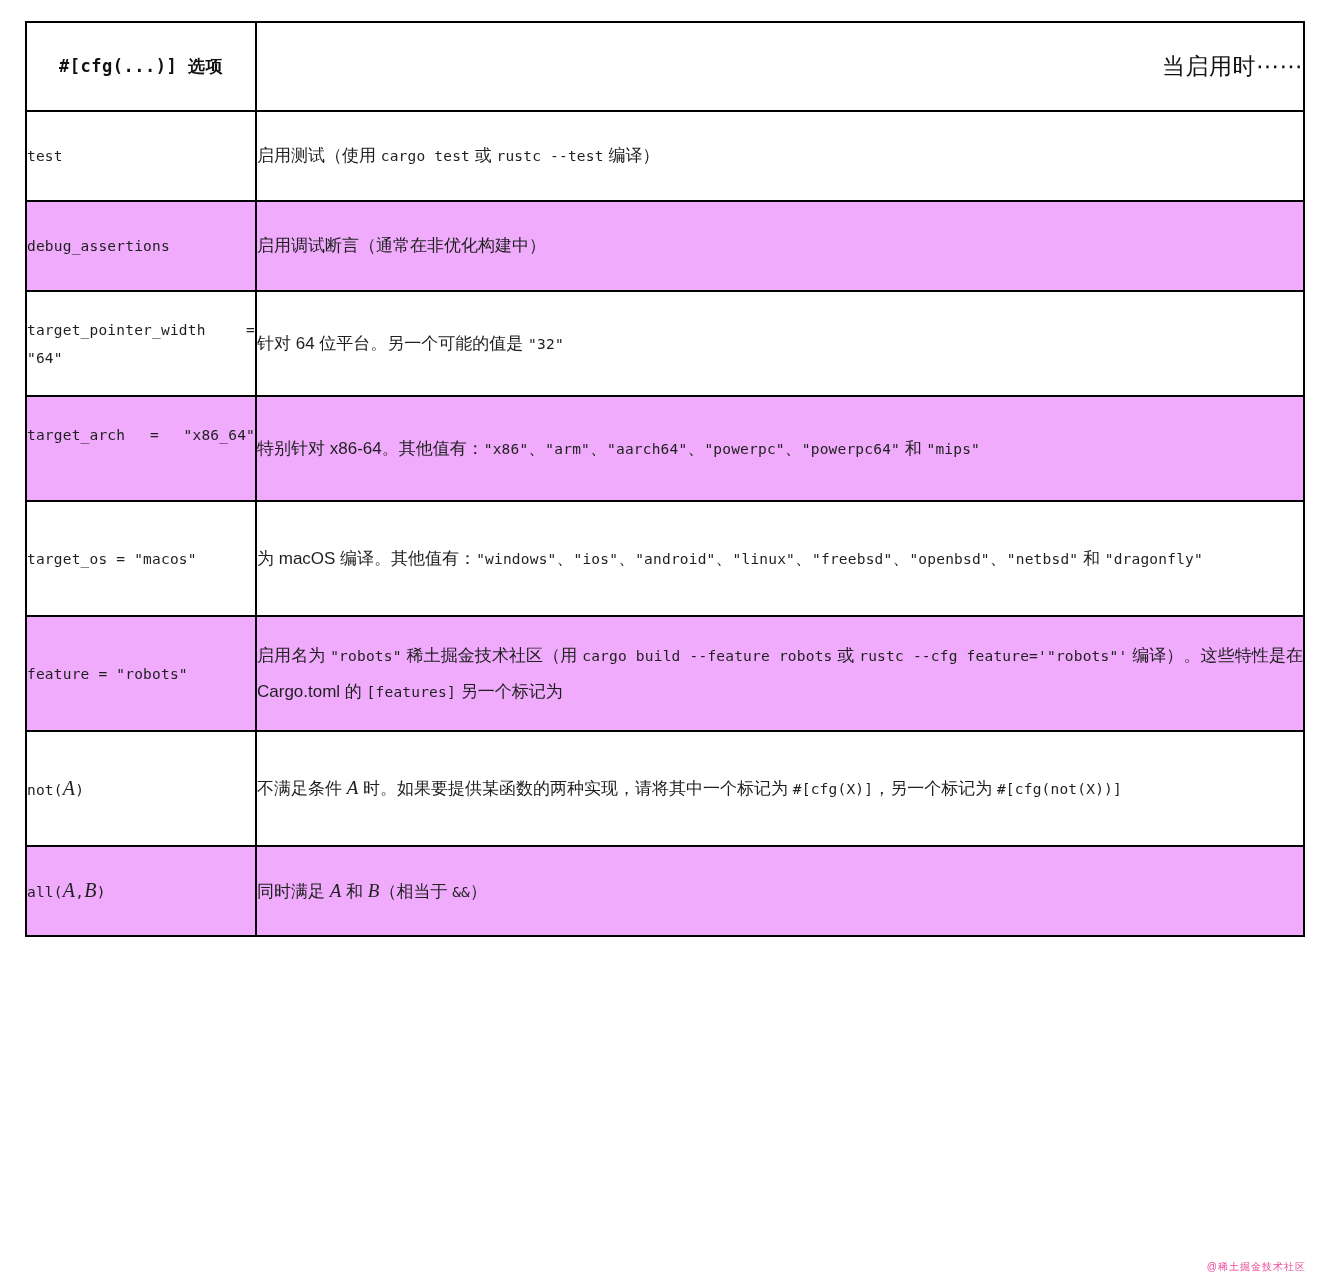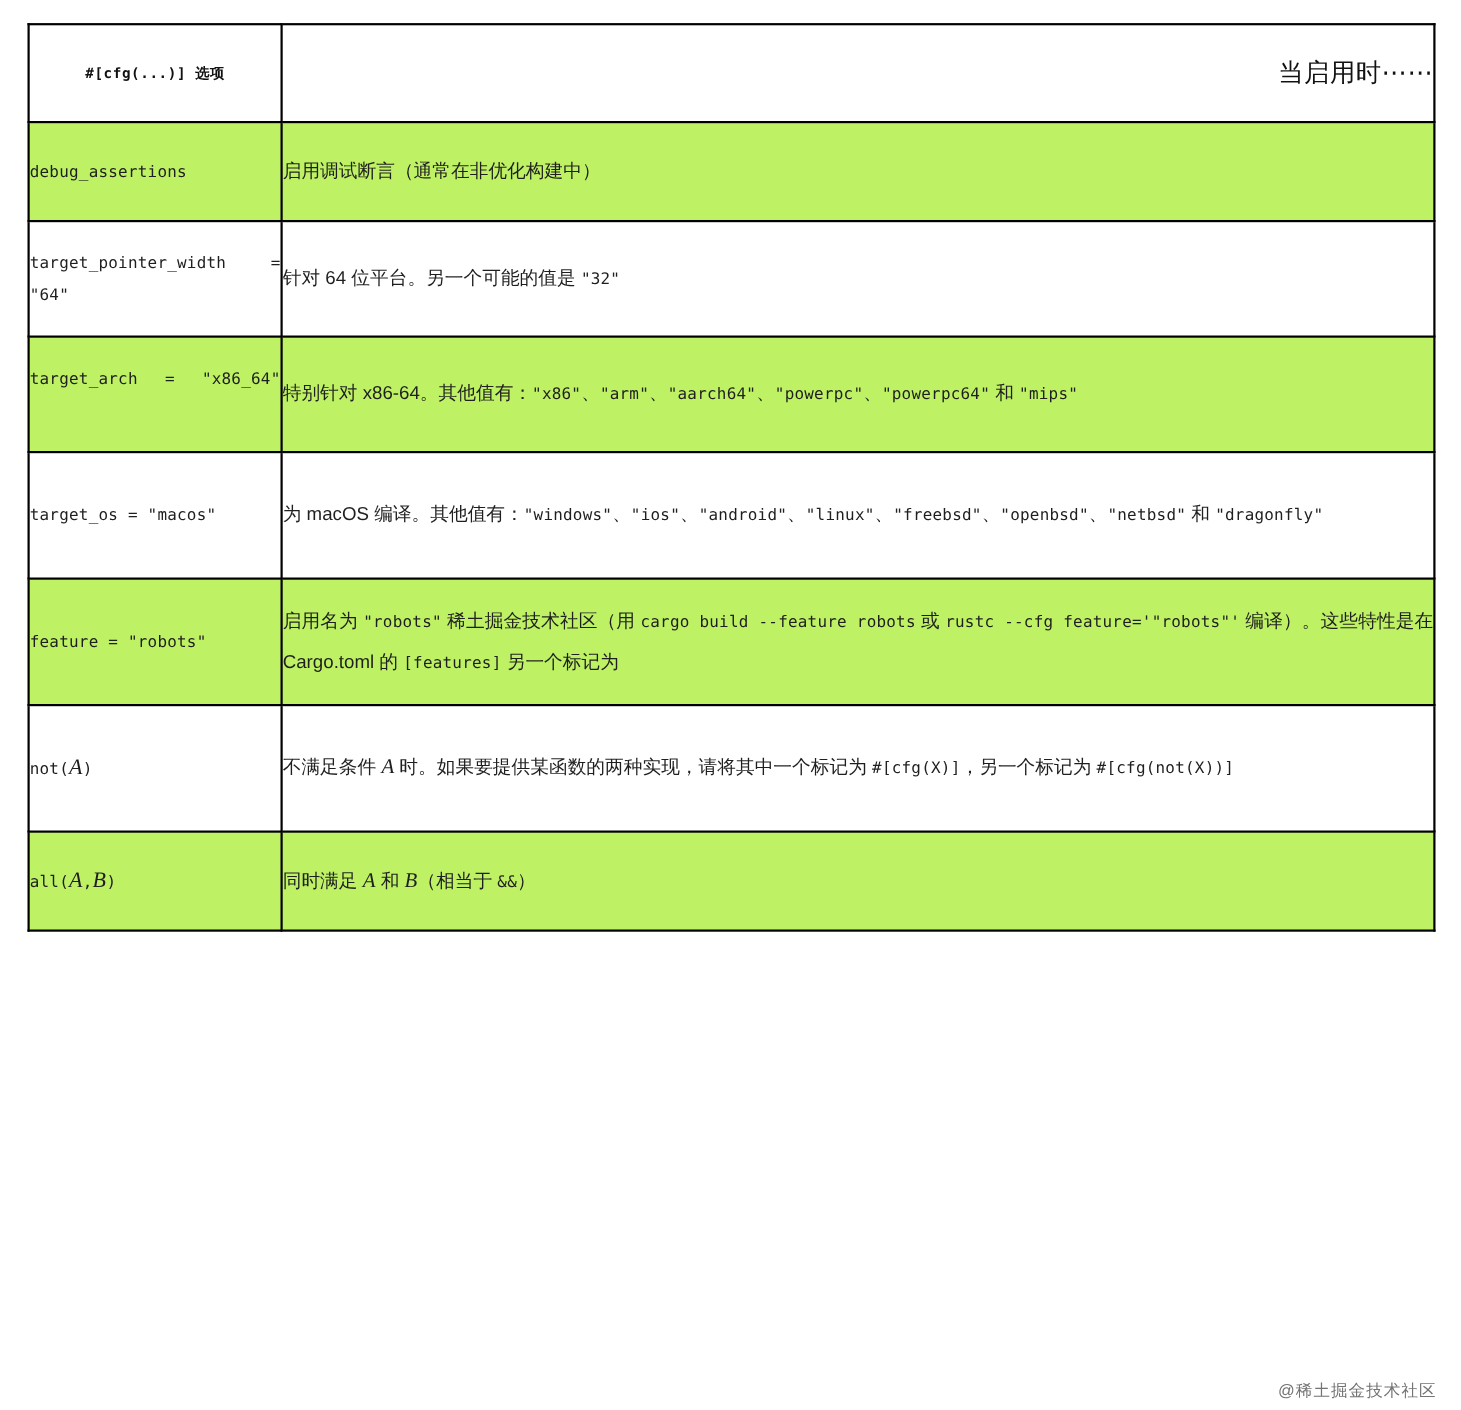--- a/index.html
+++ b/index.html
@@ -45,36 +45,36 @@
 
   
   thead th {
     border-bottom-width: 3px;
     height: 89px;
     box-sizing: border-box;
   }
   .th-opt-inner {
     font-family: "DejaVu Sans Mono", "Liberation Mono", monospace;
     font-weight: bold;
-    font-size: 13px;
+    font-size: 17px;
     text-align: center;
     letter-spacing: 0.5px;
     color: #111111;
   }
   .th-desc-inner {
     font-family: "Liberation Sans", sans-serif;
     font-weight: normal;
     font-size: 23px;
     text-align: right;
     color: #111111;
     letter-spacing: 0.5px;
   }
 
   
-  tbody tr.alt > td { background: #bef264; }
+  tbody tr.alt > td { background: #f0abfc; }
   tbody tr.plain > td { background: #ffffff; }
 
   td.opt-cell {
     padding: 18px 12px 18px 11px;
     box-sizing: border-box;
   }
   .opt-text {
     font-family: "DejaVu Sans Mono", "Liberation Mono", monospace;
     font-size: 15px;
     line-height: 28px;
@@ -125,22 +125,22 @@
   }
   .row-h-90 > td { height: 90px; }
   .row-h-105 > td { height: 105px; }
   .row-h-115 > td { height: 115px; }
 
   .watermark {
     position: absolute;
     right: 22px;
     bottom: 8px;
     font-family: "Liberation Sans", sans-serif;
-    font-size: 15px;
-    color: #737373;
+    font-size: 10px;
+    color: #ec4899;
     letter-spacing: 1px;
     user-select: none;
     white-space: nowrap;
   }
 </style>
 </head>
 <body>
 
 <div class="page">
 
@@ -153,20 +153,28 @@
       <tr>
         <th>
           <div class="th-opt-inner">#[cfg(...)] 选项</div>
         </th>
         <th>
           <div class="th-desc-inner">当启用时⋯⋯</div>
         </th>
       </tr>
     </thead>
     <tbody id="tbody">
+        <tr class="plain row-h-90">
+          <td class="opt-cell">
+            <div class="opt-text"><code class="mono">test</code></div>
+          </td>
+          <td class="desc-cell">
+            <div class="desc-text"><span>启用测试（使用 </span><code class="mono">cargo test</code><span> 或 </span><code class="mono">rustc --test</code><span> 编译）</span></div>
+          </td>
+        </tr>
         <tr class="alt row-h-90">
           <td class="opt-cell">
             <div class="opt-text"><code class="mono">debug_assertions</code></div>
           </td>
           <td class="desc-cell">
             <div class="desc-text"><span>启用调试断言（通常在非优化构建中）</span></div>
           </td>
         </tr>
         <tr class="plain row-h-105">
           <td class="opt-cell">

